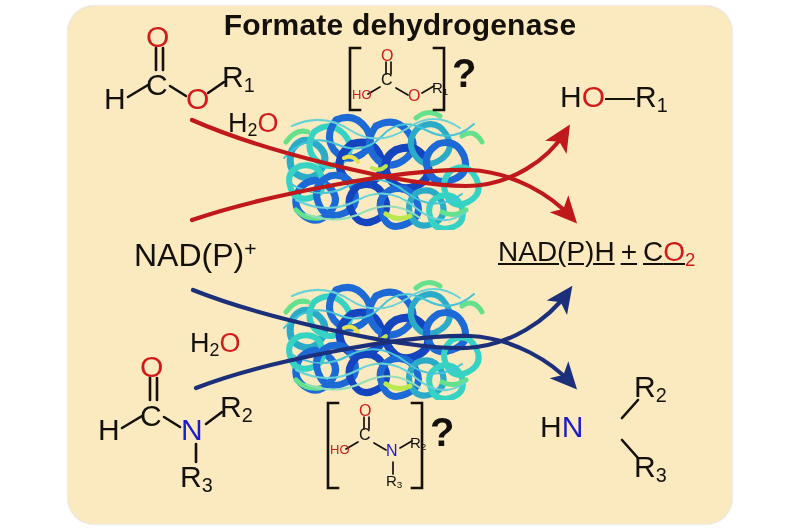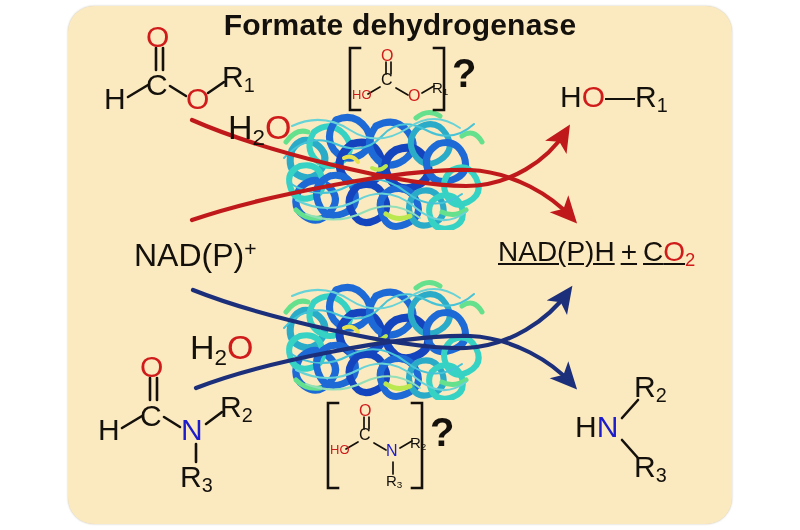--- a/index.html
+++ b/index.html
@@ -51,21 +51,21 @@
     color: #14110c;
     white-space: nowrap;
     line-height: 1;
   }
   .red { color: #d01b1b; }
   .blue { color: #1c1ccc; }
   .sub { font-size: .66em; vertical-align: -.25em; }
   .sup { font-size: .66em; vertical-align: .45em; }
 
   .big { font-size: 30px; }
-  .mid { font-size: 34px; }
+  .mid { font-size: 27px; }
   .qmark {
     position: absolute;
     font-size: 40px;
     font-weight: bold;
     color: #14110c;
   }
 </style>
 </head>
 <body>
 
@@ -292,20 +292,20 @@
     <span>R</span><span class="sub">2</span>
   </div>
   <div class="lbl" style="left:386px; top:473px; font-size:15px;">
     <span>R</span><span class="sub">3</span>
   </div>
   <div class="qmark" style="left:430px; top:410px;">?</div>
 
   <div class="lbl big" style="left:634px; top:372px;">
     <span>R</span><span class="sub">2</span>
   </div>
-  <div class="lbl big" style="left:575px; top:412px;">
+  <div class="lbl big" style="left:540px; top:412px;">
     <span>H</span><span class="blue">N</span>
   </div>
   <div class="lbl big" style="left:634px; top:452px;">
     <span>R</span><span class="sub">3</span>
   </div>
 
 </div>
 
 </body></html>

